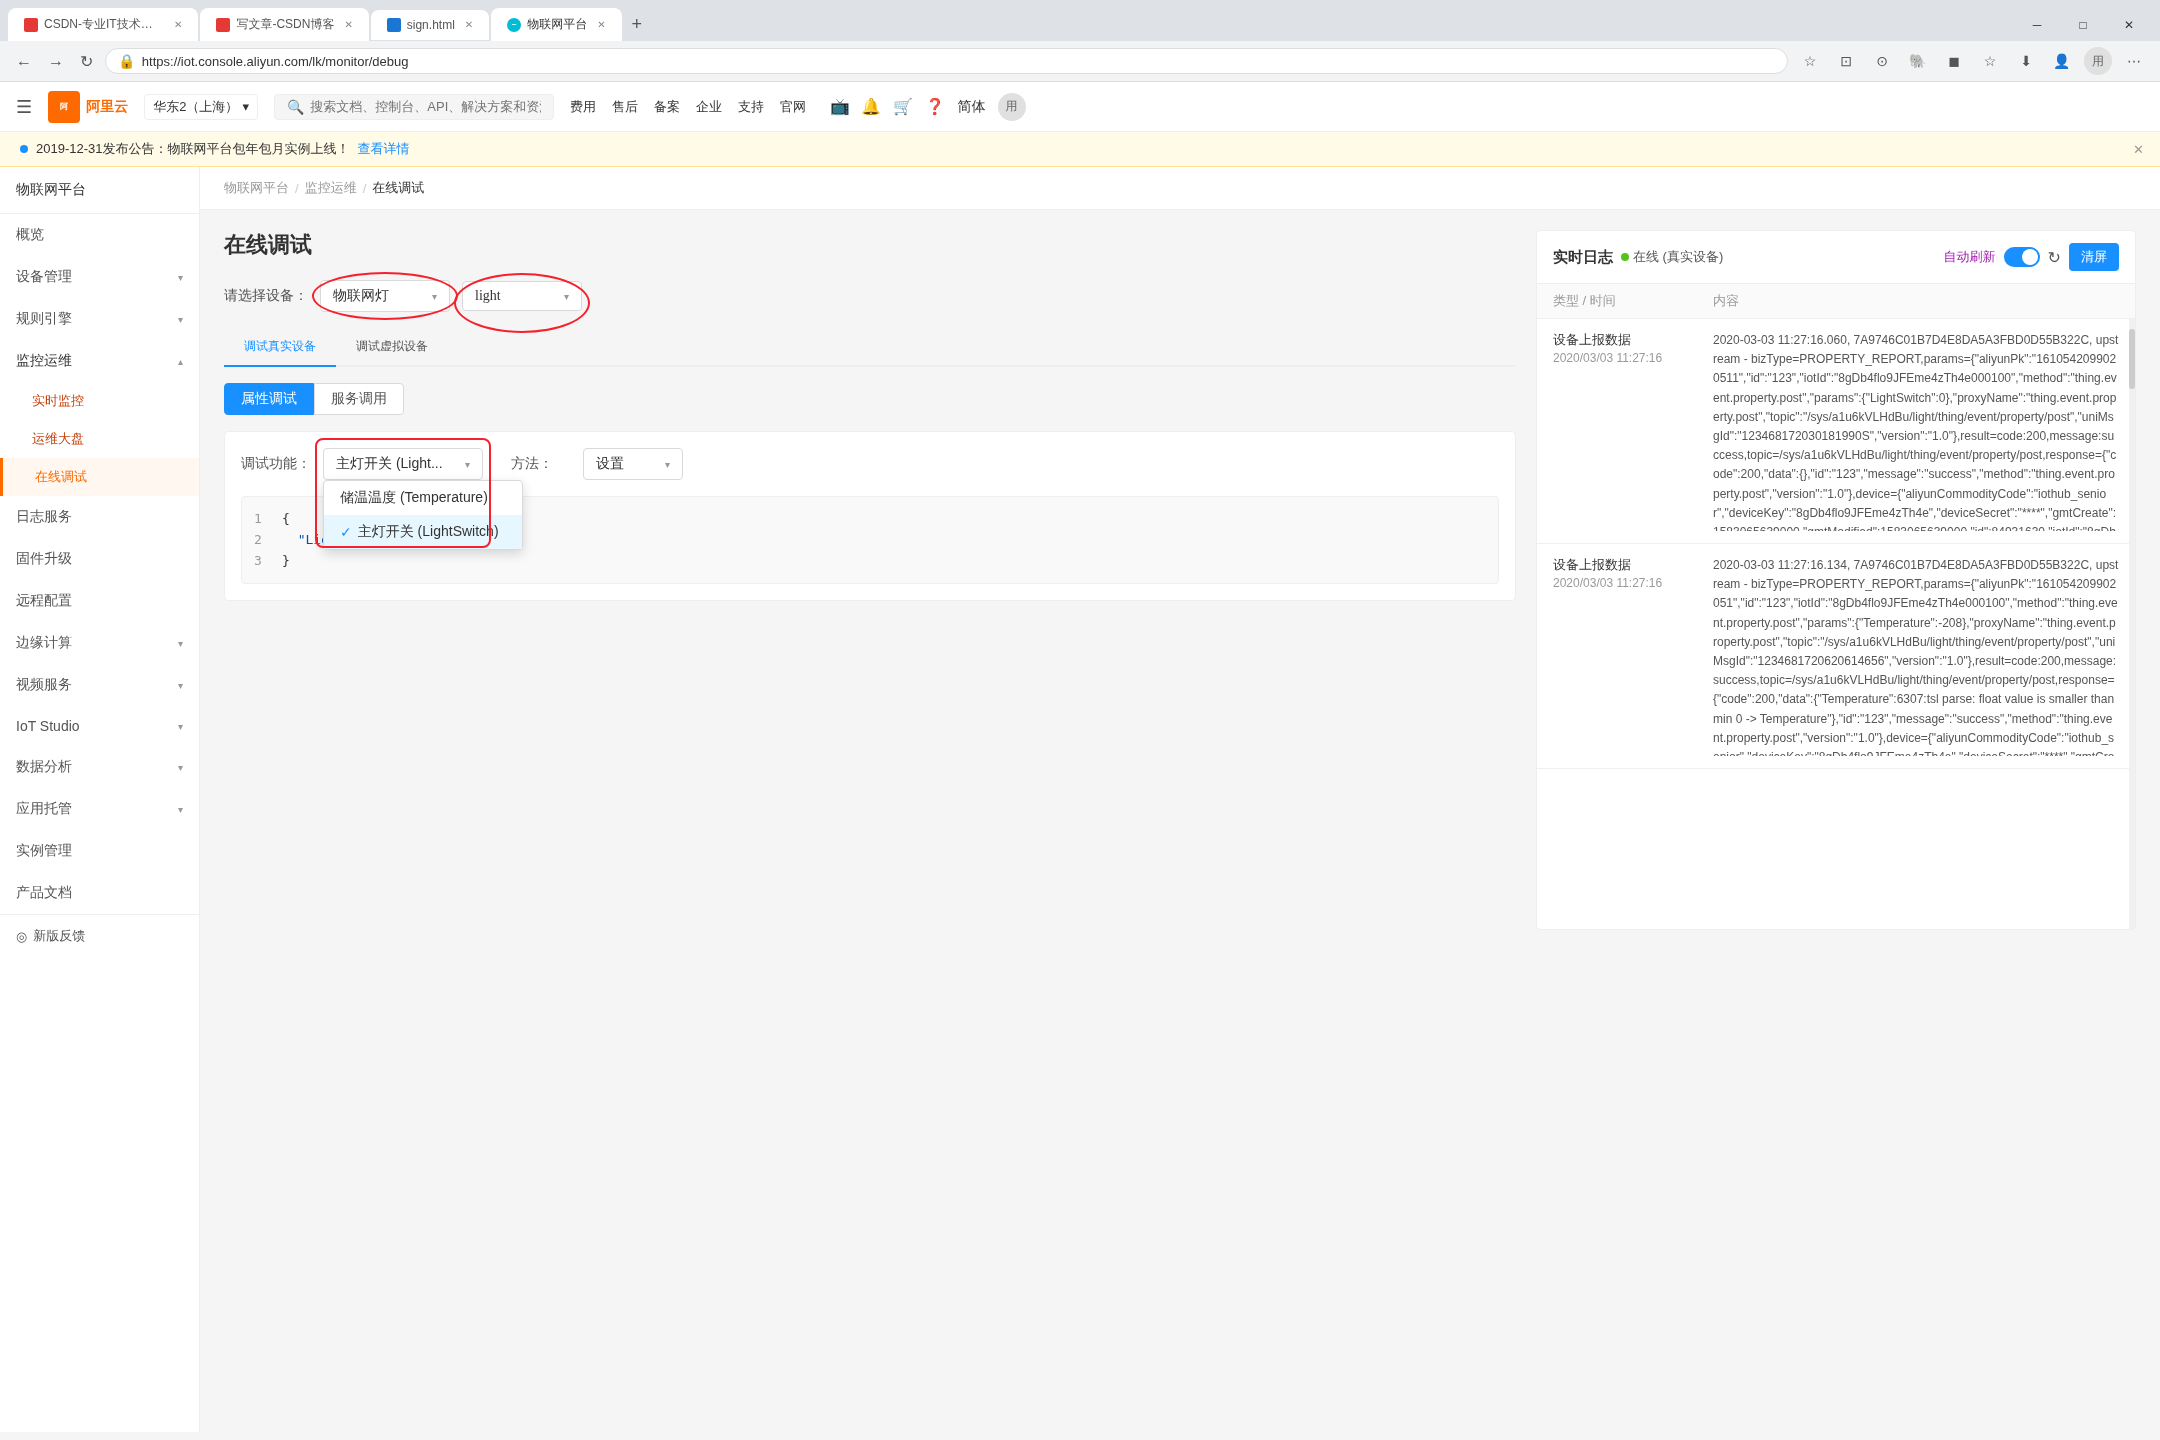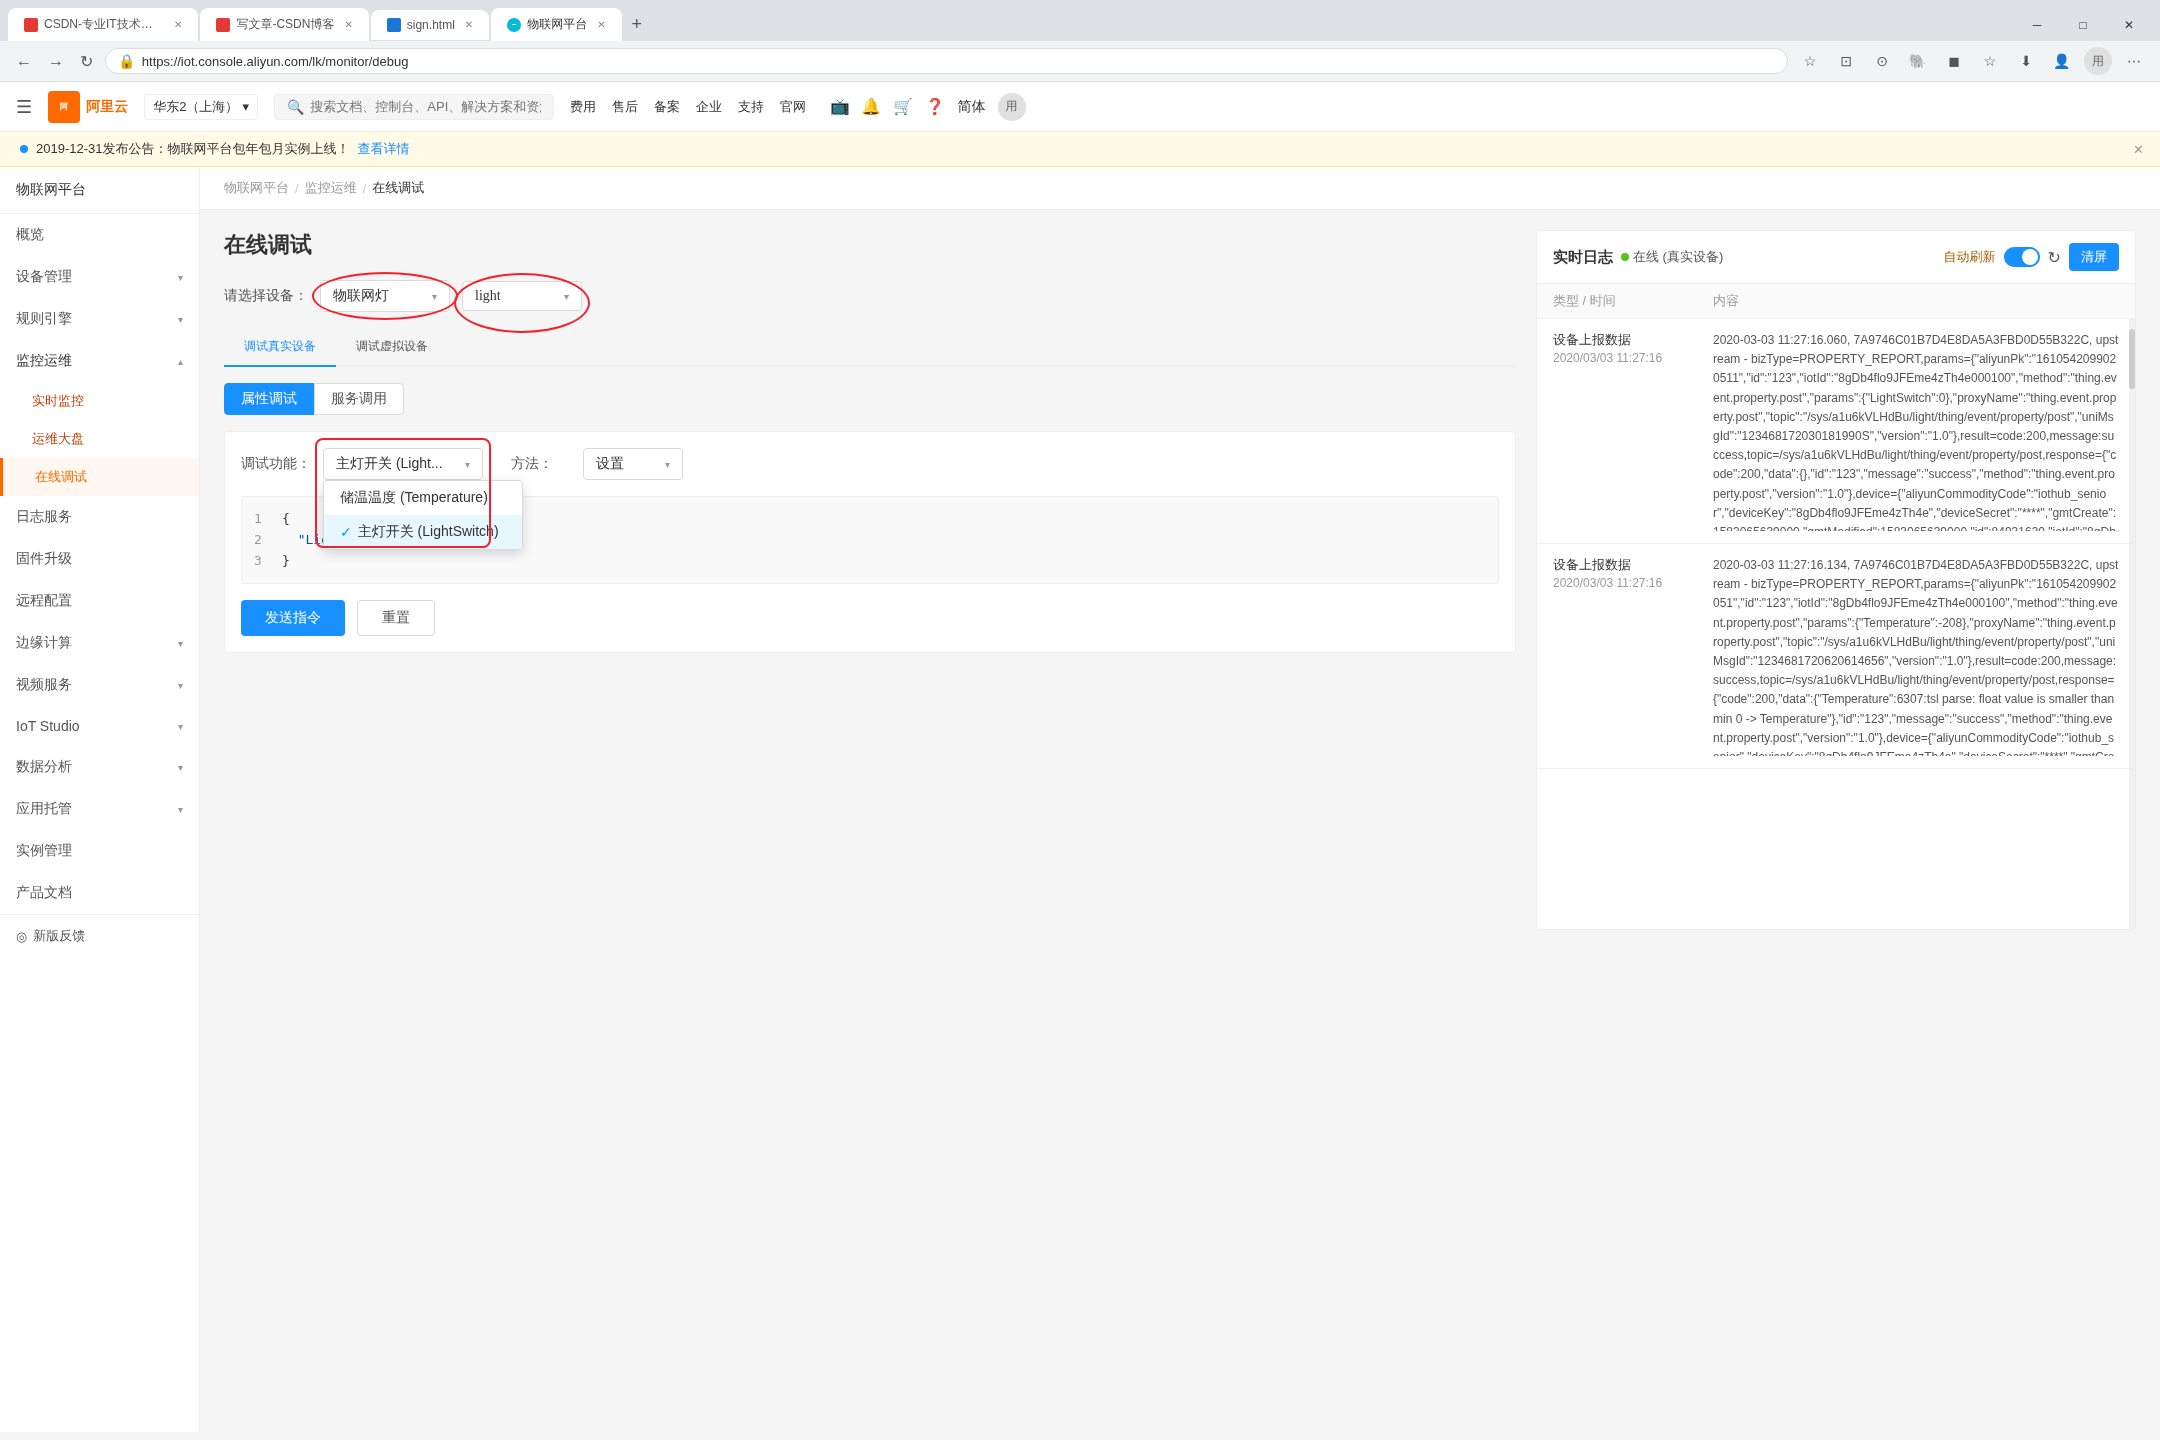--- a/index.html
+++ b/index.html
@@ -117,21 +117,21 @@
     .action-row { display: flex; gap: 12px; margin-top: 16px; }
     .btn-primary { background: #1890ff; color: #fff; border: none; border-radius: 4px; padding: 8px 24px; font-size: 14px; cursor: pointer; }
     .btn-default { background: #fff; color: #555; border: 1px solid #d9d9d9; border-radius: 4px; padding: 8px 24px; font-size: 14px; cursor: pointer; }
 
     
     .log-header { display: flex; align-items: center; padding: 12px 16px; border-bottom: 1px solid #eee; gap: 8px; }
     .log-title { font-size: 15px; font-weight: bold; color: #333; }
     .status-dot { width: 8px; height: 8px; border-radius: 50%; background: #52c41a; flex-shrink: 0; }
     .status-label { font-size: 13px; color: #555; }
     .log-actions { margin-left: auto; display: flex; align-items: center; gap: 8px; }
-    .toggle-label { font-size: 13px; color: #a16207; }
+    .toggle-label { font-size: 13px; color: #a21caf; }
     .toggle { width: 36px; height: 20px; background: #1890ff; border-radius: 10px; cursor: pointer; position: relative; }
     .toggle::after { content: ''; width: 16px; height: 16px; background: #fff; border-radius: 50%; position: absolute; top: 2px; right: 2px; }
     .refresh-btn { background: none; border: none; cursor: pointer; color: #555; font-size: 16px; }
     .clear-btn { background: #1890ff; color: #fff; border: none; border-radius: 4px; padding: 5px 12px; font-size: 13px; cursor: pointer; }
 
     .log-columns { display: flex; padding: 8px 16px; border-bottom: 1px solid #f0f0f0; background: #fafafa; }
     .log-col-type { width: 160px; font-size: 13px; color: #999; }
     .log-col-content { flex: 1; font-size: 13px; color: #999; }
 
     .log-entries { overflow-y: auto; height: calc(100% - 100px); }
@@ -416,24 +416,20 @@
               <span class="json-key">&nbsp;&nbsp;"LightSwitch"</span>
               <span>:&nbsp;</span>
               <span class="json-val">0</span>
             </div>
             <div class="json-line">
               <span class="json-num">3</span>
               <span>}</span>
             </div>
           </div>
 
-          <div class="action-row">
-            <button class="btn-primary">发送指令</button>
-            <button class="btn-default">重置</button>
-          </div>
         </div>
       </div>
 
       <div class="right-panel" style="display:flex;flex-direction:column;height:700px;">
         <div class="log-header">
           <span class="log-title">实时日志</span>
           <div style="display:flex;align-items:center;gap:4px;">
             <div class="status-dot"></div>
             <span class="status-label">在线 (真实设备)</span>
           </div>

